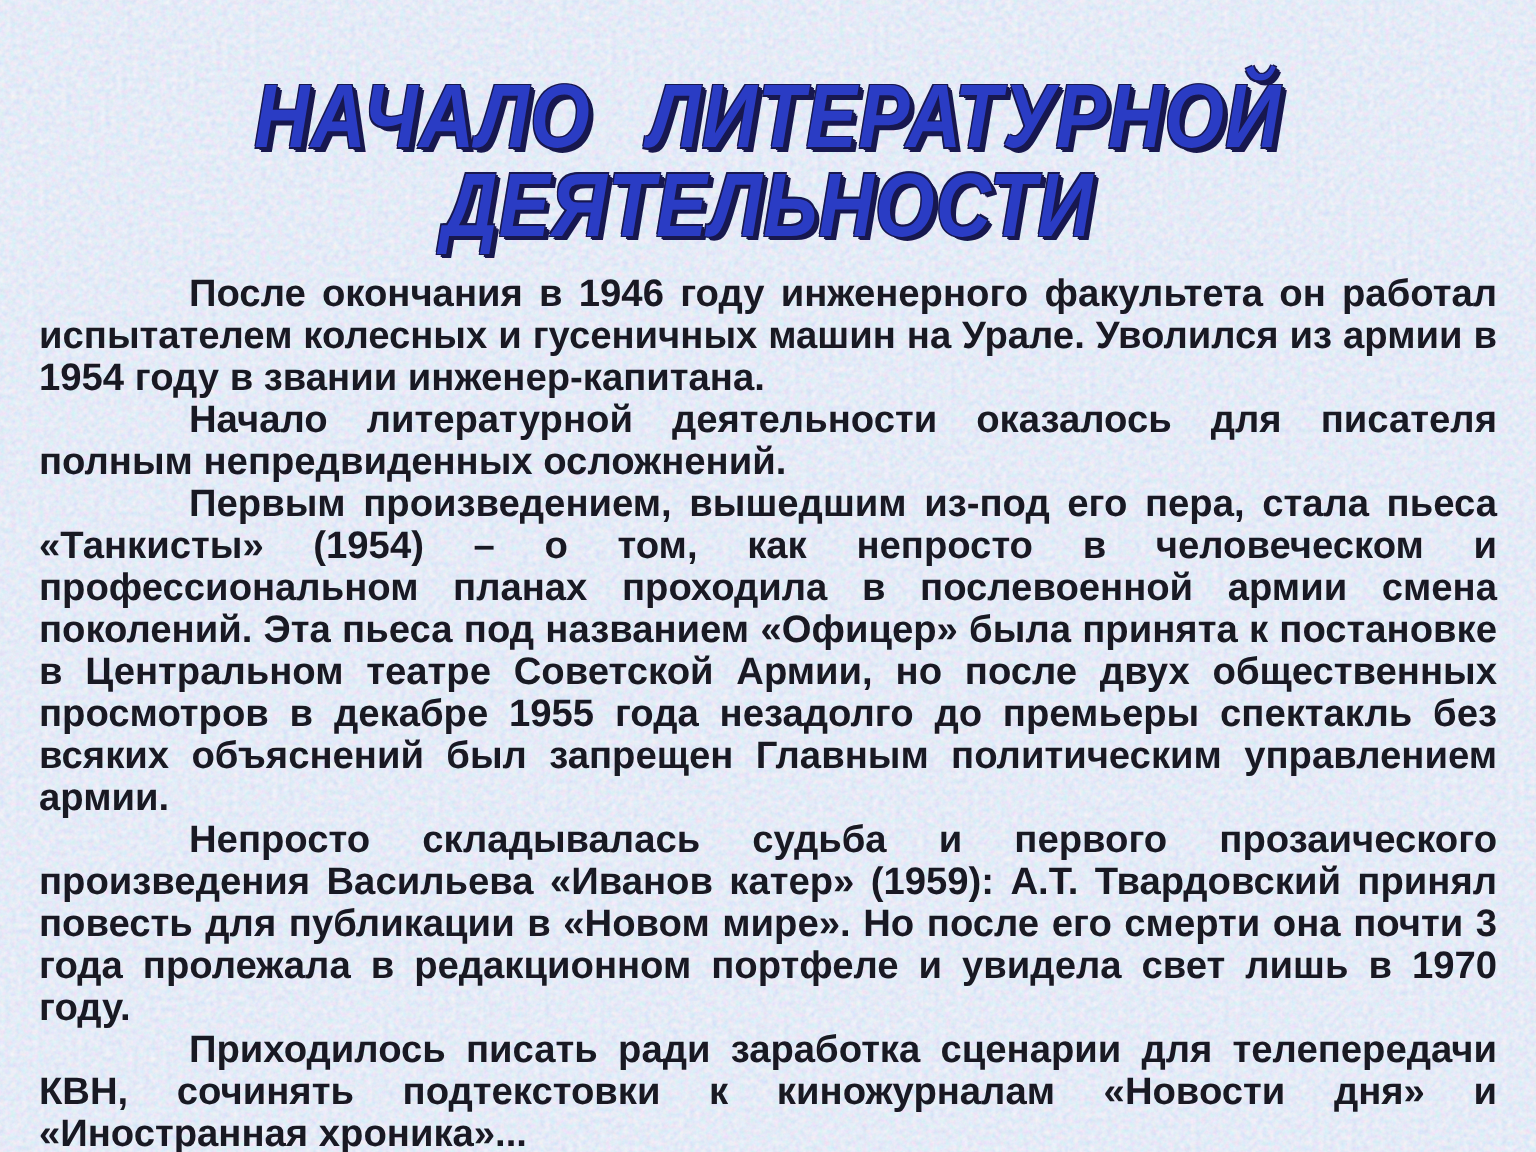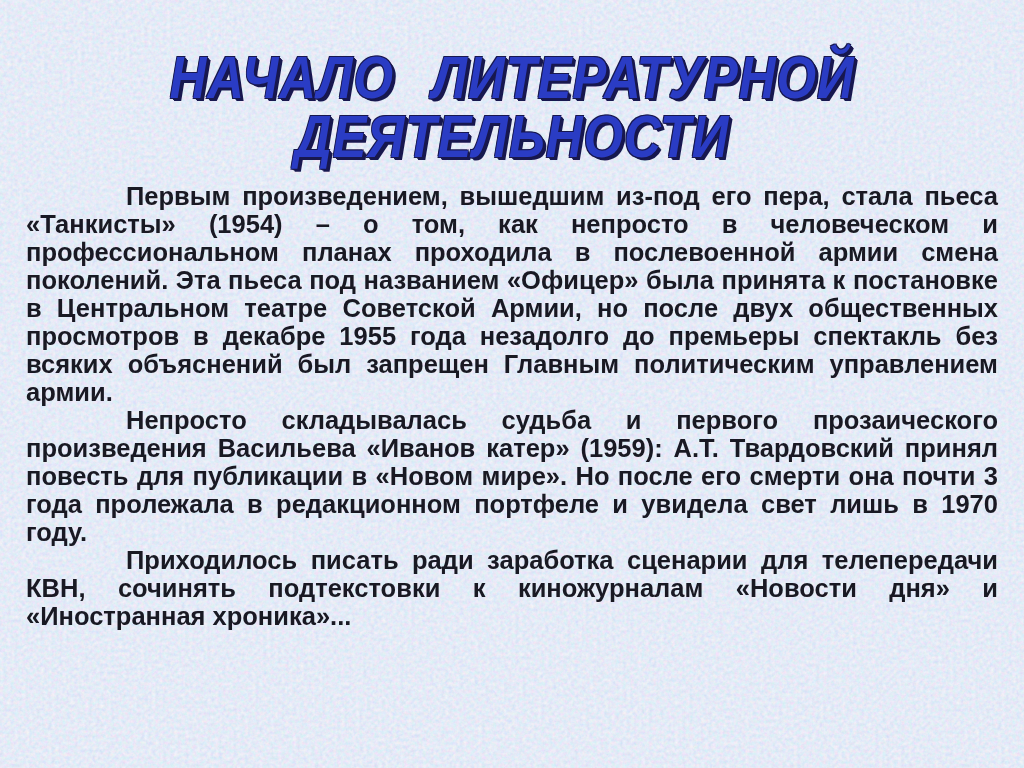--- a/index.html
+++ b/index.html
@@ -88,18 +88,20 @@
 </svg>
 
 <div class="slide">
 
   <div class="title-block">
     <div class="title-line">НАЧАЛО ЛИТЕРАТУРНОЙ</div>
     <div class="title-line">ДЕЯТЕЛЬНОСТИ</div>
   </div>
 
   <div class="body-block">
+    <p>После окончания в 1946 году инженерного факультета он работал испытателем колесных и гусеничных машин на Урале. Уволился из армии в 1954 году в звании инженер-капитана.</p>
+    <p>Начало литературной деятельности оказалось для писателя полным непредвиденных осложнений.</p>
     <p>Первым произведением, вышедшим из-под его пера, стала пьеса «Танкисты» (1954) – о том, как непросто в человеческом и профессиональном планах проходила в послевоенной армии смена поколений. Эта пьеса под названием «Офицер» была принята к постановке в Центральном театре Советской Армии, но после двух общественных просмотров в декабре 1955 года незадолго до премьеры спектакль без всяких объяснений был запрещен Главным политическим управлением армии.</p>
     <p>Непросто складывалась судьба и первого прозаического произведения Васильева «Иванов катер» (1959): А.Т. Твардовский принял повесть для публикации в «Новом мире». Но после его смерти она почти 3 года пролежала в редакционном портфеле и увидела свет лишь в 1970 году.</p>
     <p>Приходилось писать ради заработка сценарии для телепередачи КВН, сочинять подтекстовки к киножурналам «Новости дня» и «Иностранная хроника»...</p>
   </div>
 
 </div>
 
 </body></html>

